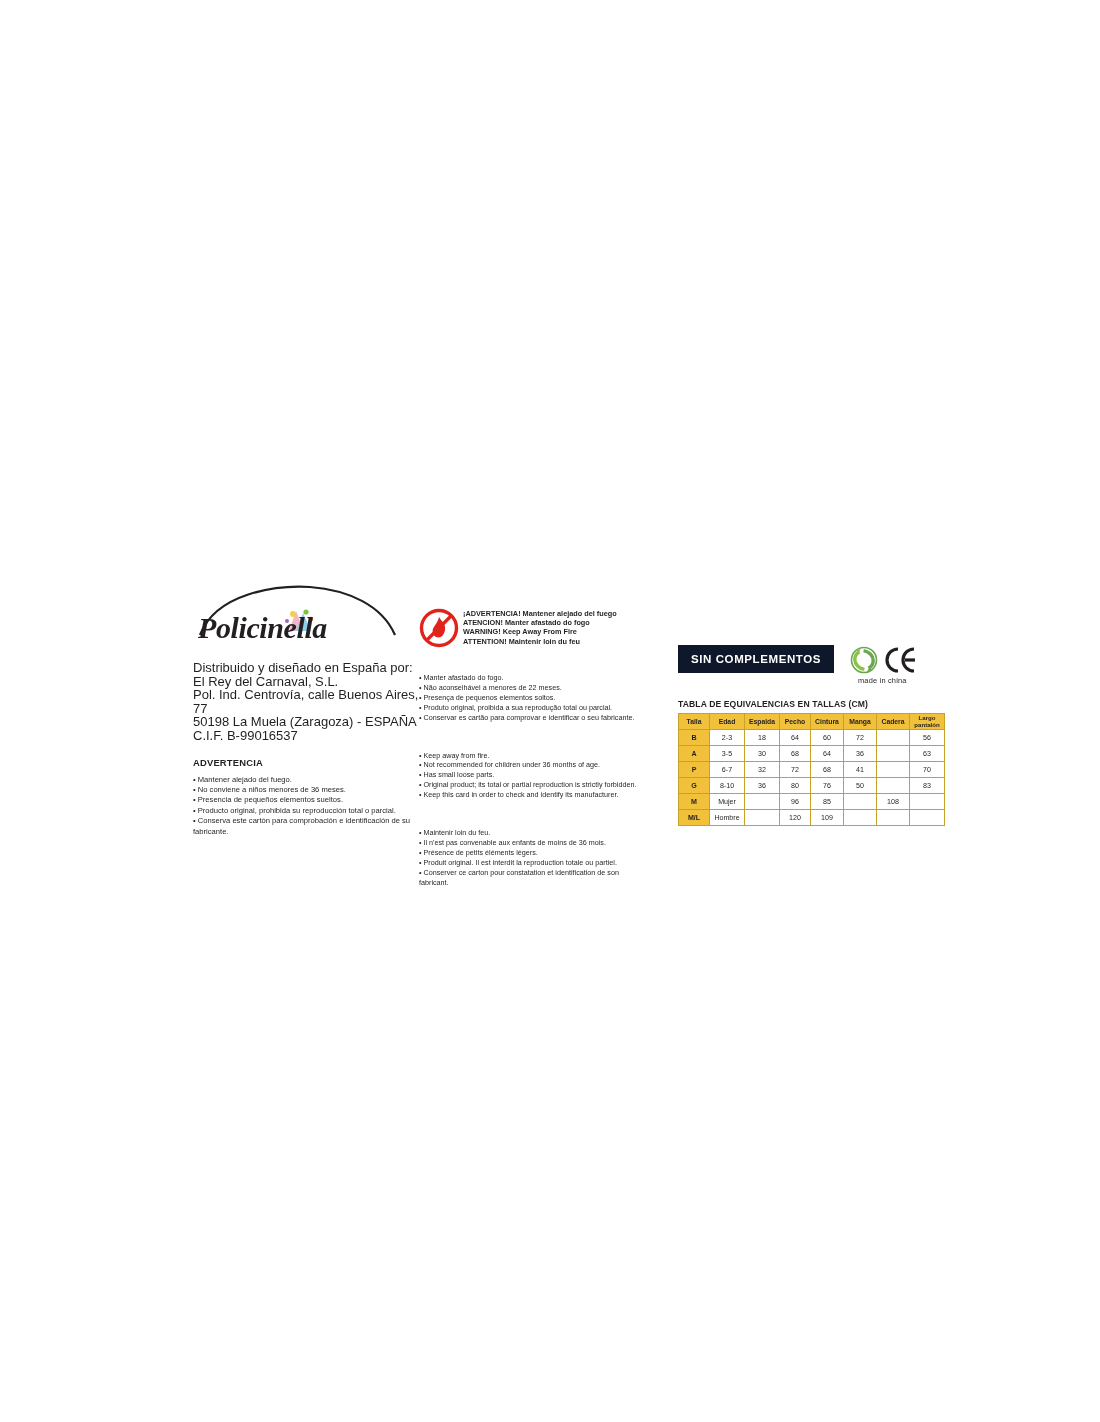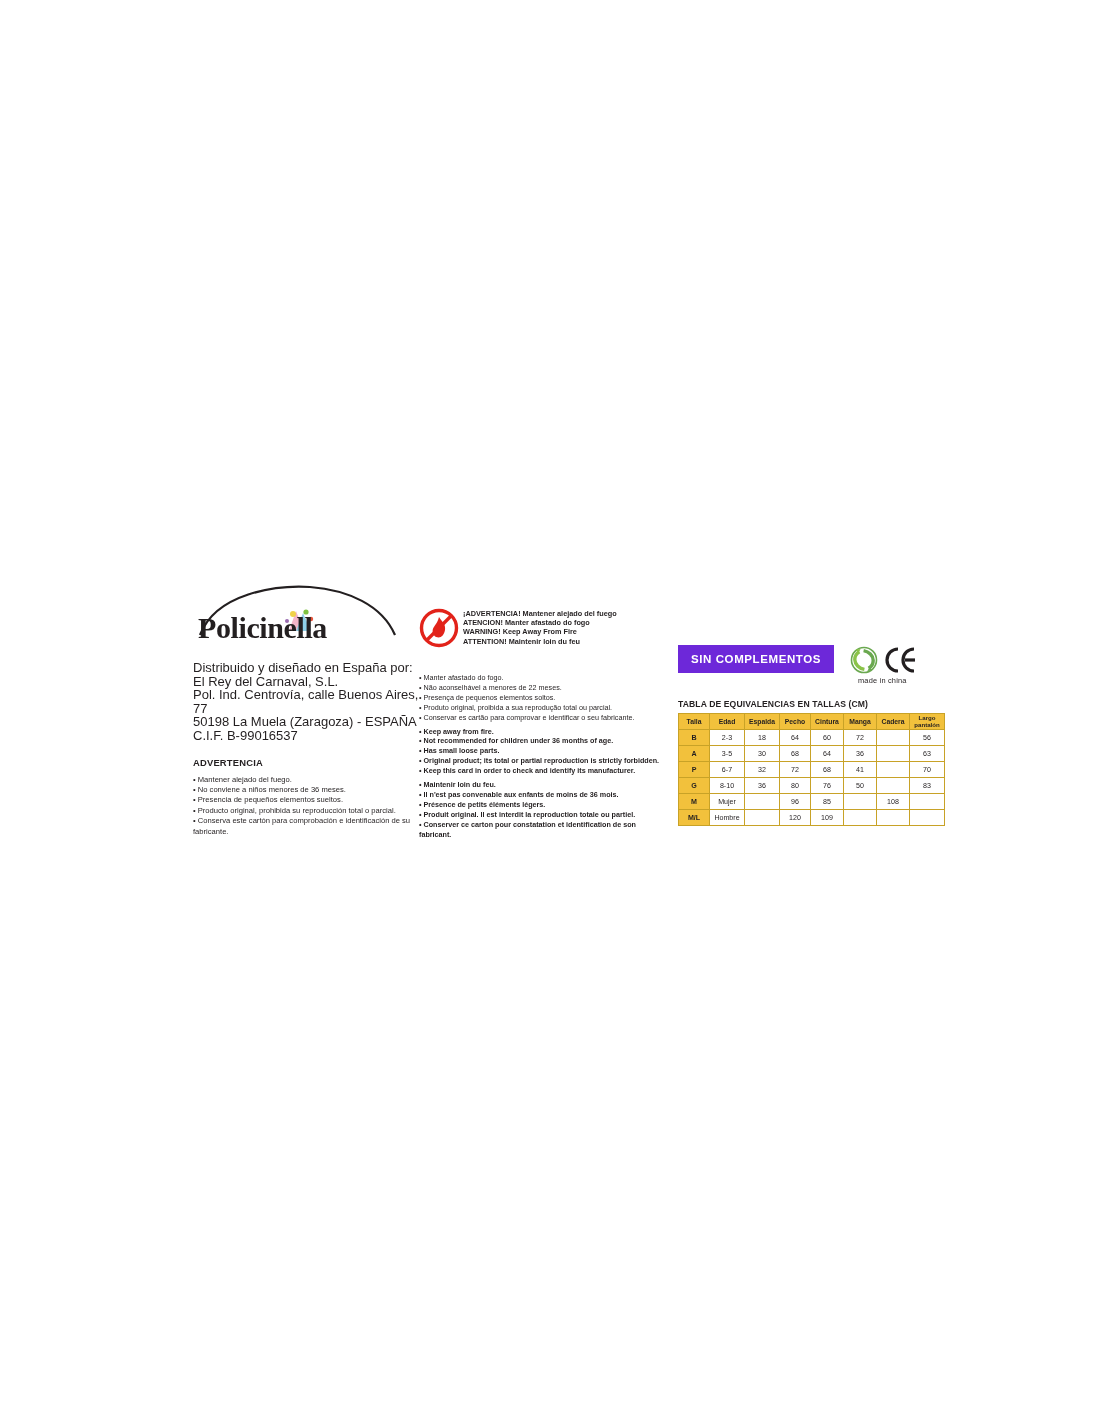--- a/index.html
+++ b/index.html
@@ -43,20 +43,21 @@
     left: 0;
     top: 0;
     width: 200px;
     height: 52px;
   }
   .logo-text {
     position: absolute;
     left: 0;
     top: 26px;
     font-family: "Liberation Serif", serif;
+    font-style: italic;
     font-weight: bold;
     font-size: 30px;
     letter-spacing: -0.4px;
     color: #231f20;
     white-space: nowrap;
   }
   .logo-conf {
     position: absolute;
     left: 86px;
     top: 22px;
@@ -121,22 +122,21 @@
     color: #231f20;
   }
 
   .mid-block {
     margin-top: 21px;
     font-size: 7.2px;
     line-height: 9.9px;
     color: #231f20;
   }
   .mid-block.sp {
-    margin-top: 4px;
-    font-weight: bold;
+    margin-top: 28px;
   }
   .mid-block div {
     white-space: nowrap;
   }
   .mid-block div.wrap {
     white-space: normal;
   }
 
   
   .col-right {
@@ -149,21 +149,21 @@
   .badge-row {
     position: relative;
     height: 40px;
   }
   .sin-badge {
     position: absolute;
     left: 0;
     top: 0;
     width: 156px;
     height: 28px;
-    background: #6d28d9;
+    background: #0f172a;
     color: #ffffff;
     font-size: 11.5px;
     font-weight: bold;
     letter-spacing: 0.6px;
     display: flex;
     align-items: center;
     justify-content: center;
   }
   .green-dot {
     position: absolute;

